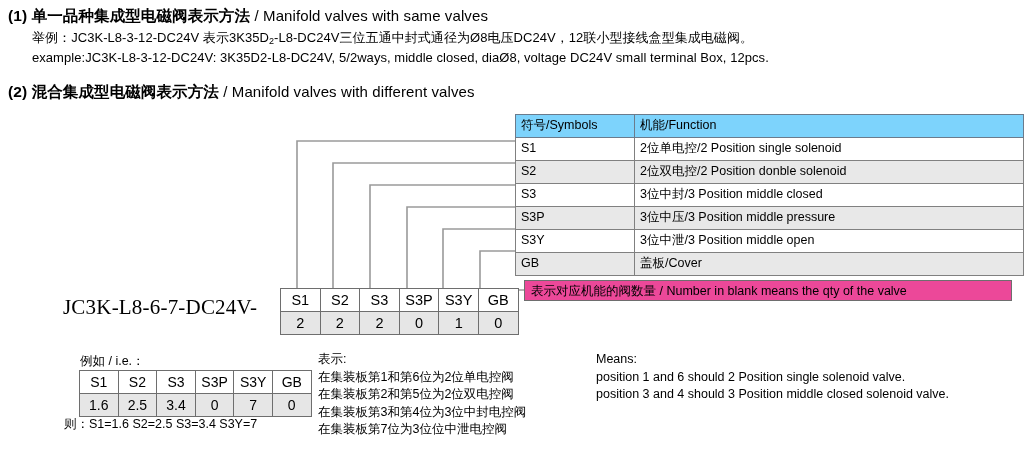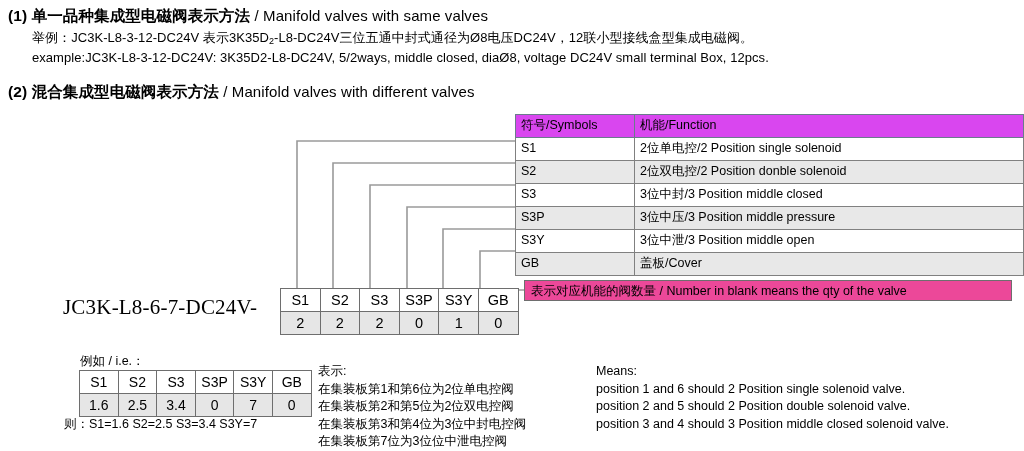--- a/index.html
+++ b/index.html
@@ -47,21 +47,21 @@
   }
   #symbols-table td {
     border: 1px solid #808080;
     padding: 1px 5px 2px 5px;
     height: 19px;
     line-height: 17px;
     white-space: nowrap;
     vertical-align: middle;
   }
   #symbols-table tr.head td {
-    background: #d946ef;
+    background: #7dd3fc;
     border: 1px solid #6b7b8c;
   }
   #symbols-table tr.odd td { background: #ffffff; }
   #symbols-table tr.even td { background: #e8e8e8; }
   #symbols-table td.col-sym { width: 108px; }
   #symbols-table td.col-fn  { width: 378px; }
 
   
   .code-table {
     border-collapse: collapse;
@@ -113,21 +113,21 @@
   
   #leaders {
     position: absolute;
     left: 0; top: 0;
     width: 1024px; height: 451px;
     pointer-events: none;
   }
 
   
   .expl-block { font-size: 12.5px; line-height: 17.5px; white-space: nowrap; }
-  .expl-block .title { margin-bottom: 0px; margin-top: 12px; }
+  .expl-block .title { margin-bottom: 0px; }
   .expl-block .row { display: block; }
 
   .small-label { font-size: 12.5px; white-space: nowrap; }
   .conclusion { font-size: 12.5px; white-space: nowrap; }
 </style>
 </head>
 <body>
 
 <div class="abs sec-heading" style="left:8px; top:6px;">
   <span>(1)</span>
@@ -253,15 +253,14 @@
   <span class="row title">表示:</span>
   <span class="row">在集装板第1和第6位为2位单电控阀</span>
   <span class="row">在集装板第2和第5位为2位双电控阀</span>
   <span class="row">在集装板第3和第4位为3位中封电控阀</span>
   <span class="row">在集装板第7位为3位位中泄电控阀</span>
 </div>
 
 <div class="abs expl-block" style="left:596px; top:351px;">
   <span class="row title">Means:</span>
   <span class="row">position 1 and 6 should 2 Position single solenoid valve.</span>
-  <span class="row">position 2 and 5 should 2 Position double solenoid valve.</span>
   <span class="row">position 3 and 4 should 3 Position middle closed solenoid valve.</span>
 </div>
 
 </body></html>

